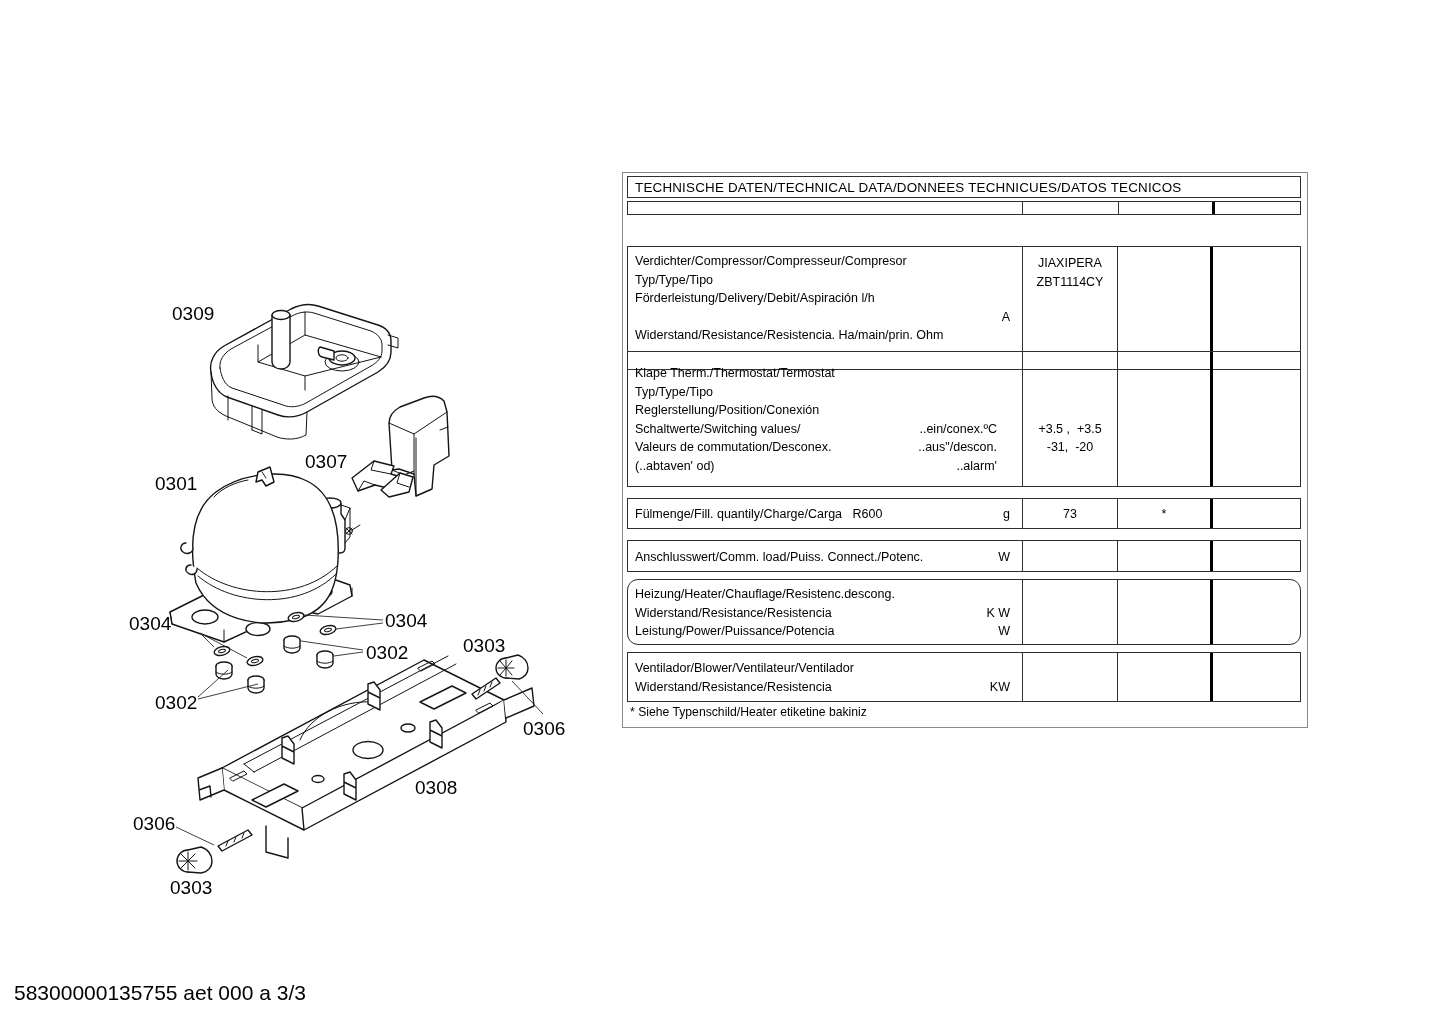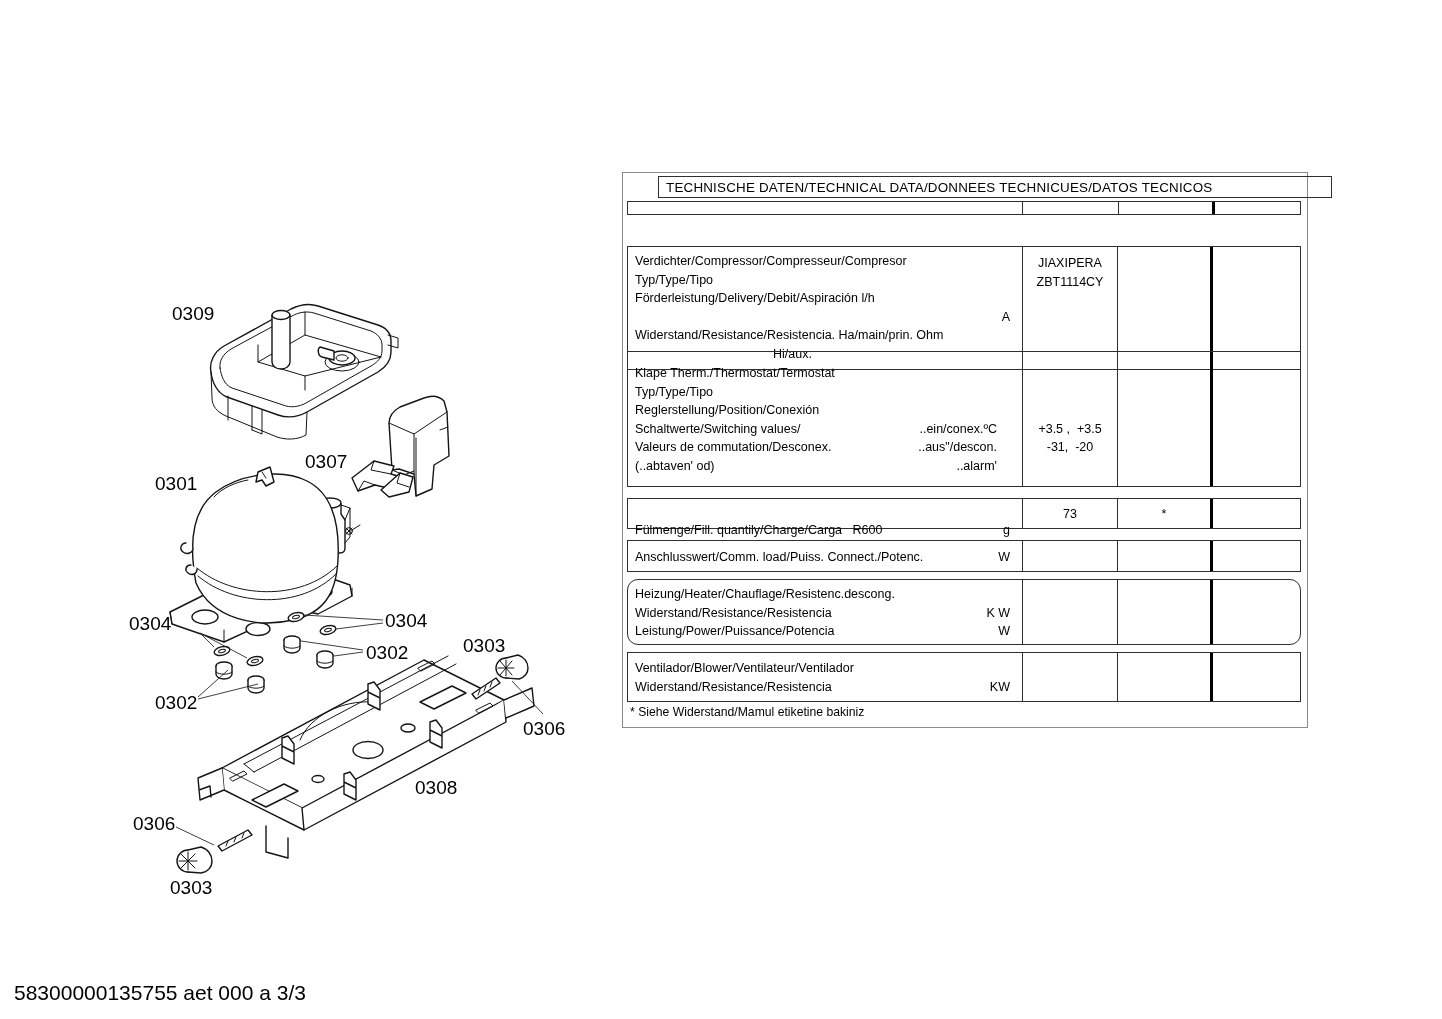--- a/index.html
+++ b/index.html
@@ -10,21 +10,21 @@
   }
   
   .tbl-outer {
     position:absolute; left:622px; top:172px; width:686px; height:556px;
     border:1px solid #8a8a8a; box-sizing:border-box;
   }
   .tbl-title {
     position:absolute; left:4px; top:3px; width:674px; height:22px;
     border:1px solid #2f2f2f; box-sizing:border-box;
     display:flex; align-items:center; padding-left:7px;
-    font-size:13.4px; letter-spacing:0.2px; white-space:pre;margin-left:31px;
+    font-size:13.4px; letter-spacing:0.2px; white-space:pre;
   }
   .tbl-emptyrow {
     position:absolute; left:4px; top:28px; width:674px; height:14px;
     border:1px solid #2f2f2f; box-sizing:border-box; display:flex;
   }
   .block {
     position:absolute; left:4px; width:674px;
     border:1px solid #2f2f2f; box-sizing:border-box; display:flex;
   }
   .desc { width:394px; box-sizing:border-box; padding:5px 12px 0 7px;
@@ -254,21 +254,20 @@
     <div class="ecell-3"></div>
   </div>
 
   <div class="block" style="top:43px; height:124px;margin-top:30px;">
     <div class="desc">
       <div class="ln"><span>Verdichter/Compressor/Compresseur/Compresor</span></div>
       <div class="ln"><span>Typ/Type/Tipo</span></div>
       <div class="ln"><span>Förderleistung/Delivery/Debit/Aspiración l/h</span></div>
       <div class="ln"><span class="unit">A</span></div>
       <div class="ln"><span>Widerstand/Resistance/Resistencia. Ha/main/prin. Ohm</span></div>
-      <div class="ln center"><span>Hi/aux.</span></div>
     </div>
     <div class="c1" style="padding-top:7px;">
       <div class="vln">JIAXIPERA</div>
       <div class="vln">ZBT1114CY</div>
     </div>
     <div class="c2"></div>
     <div class="c3"></div>
   </div>
 
   <div class="block" style="top:178px; height:136px;">
@@ -286,21 +285,21 @@
       <div class="vln"></div>
       <div class="vln">+3.5 ,  +3.5</div>
       <div class="vln">-31,  -20</div>
       <div class="vln"></div>
     </div>
     <div class="c2"></div>
     <div class="c3"></div>
   </div>
 
   <div class="block" style="top:325px; height:31px;">
-    <div class="desc" style="padding-top:6px;margin-top:16px;">
+    <div class="desc" style="padding-top:6px;">
       <div class="ln"><span>Fülmenge/Fill. quantily/Charge/Carga   R600</span><span class="unit">g</span></div>
     </div>
     <div class="c1" style="padding-top:6px;">
       <div class="vln">73</div>
     </div>
     <div class="c2" style="padding-top:6px;">
       <div class="vln">*</div>
     </div>
     <div class="c3"></div>
   </div>
@@ -328,16 +327,16 @@
   <div class="block" style="top:479px; height:50px;">
     <div class="desc" style="padding-top:6px;">
       <div class="ln"><span>Ventilador/Blower/Ventilateur/Ventilador</span></div>
       <div class="ln"><span>Widerstand/Resistance/Resistencia</span><span class="unit">KW</span></div>
     </div>
     <div class="c1"></div>
     <div class="c2"></div>
     <div class="c3"></div>
   </div>
 
-  <div class="footnote">* Siehe Widerstand/Mamul etiketine bakiniz</div>
+  <div class="footnote">* Siehe Typenschild/Heater etiketine bakiniz</div>
 </div>
 
 <div class="page-footer">58300000135755 aet 000 a 3/3</div>
 
 </body></html>

